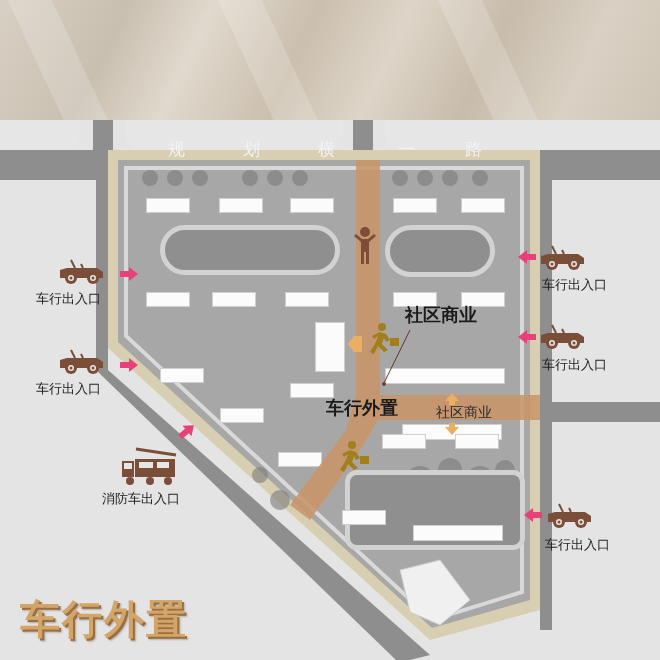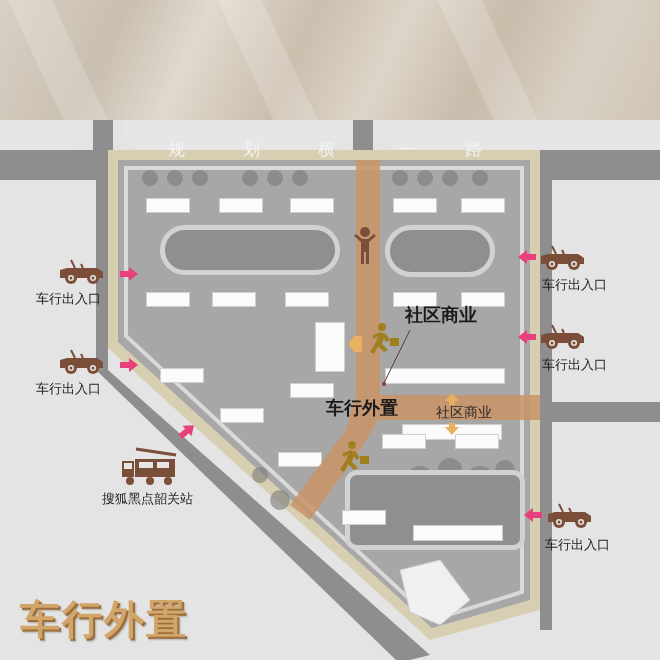--- a/index.html
+++ b/index.html
@@ -204,21 +204,21 @@
     <line x1="16" y1="2" x2="56" y2="8" stroke="#7a4e38" stroke-width="3"></line>
     <path d="M2,14 L14,14 L14,30 L2,30 Z" fill="#7a4e38"></path>
     <rect x="4" y="16" width="8" height="6" fill="#e6e6e6"></rect>
     <rect x="15" y="12" width="40" height="18" fill="#7a4e38"></rect>
     <rect x="19" y="15" width="14" height="6" fill="#e6e6e6"></rect>
     <rect x="37" y="15" width="12" height="6" fill="#e6e6e6"></rect>
     <circle cx="10" cy="34" r="4" fill="#7a4e38"></circle>
       <circle cx="30" cy="34" r="4" fill="#7a4e38"></circle>
       <circle cx="48" cy="34" r="4" fill="#7a4e38"></circle>
   </svg>
-  <div class="label" style="left:102px;top:490px">搜狐黑点韶关站</div>
+  <div class="label" style="left:102px;top:490px">消防车出入口</div>
 
   <svg class="car" style="left:538px;top:244px" viewBox="0 0 48 26">
     <path d="M14,2 L18,10 M24,6 L26,10" stroke="#7a4e38" stroke-width="2"></path>
     <path d="M3,12 L10,10 L40,10 L46,14 L46,20 L3,20 Z" fill="#7a4e38"></path>
     <circle cx="14" cy="20" r="6" fill="#7a4e38"></circle>
       <circle cx="14" cy="20" r="3" fill="#e6e6e6"></circle>
       <circle cx="14" cy="20" r="1.5" fill="#7a4e38"></circle>
     <circle cx="36" cy="20" r="6" fill="#7a4e38"></circle>
       <circle cx="36" cy="20" r="3" fill="#e6e6e6"></circle>
       <circle cx="36" cy="20" r="1.5" fill="#7a4e38"></circle>

